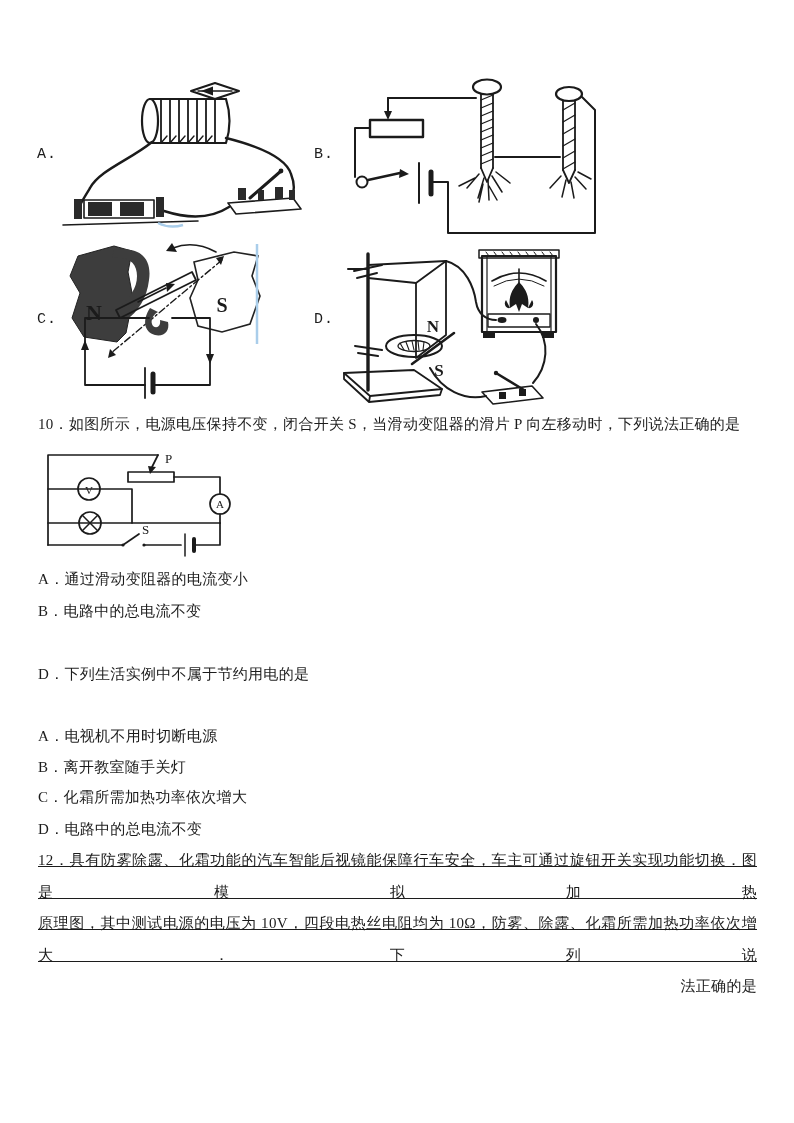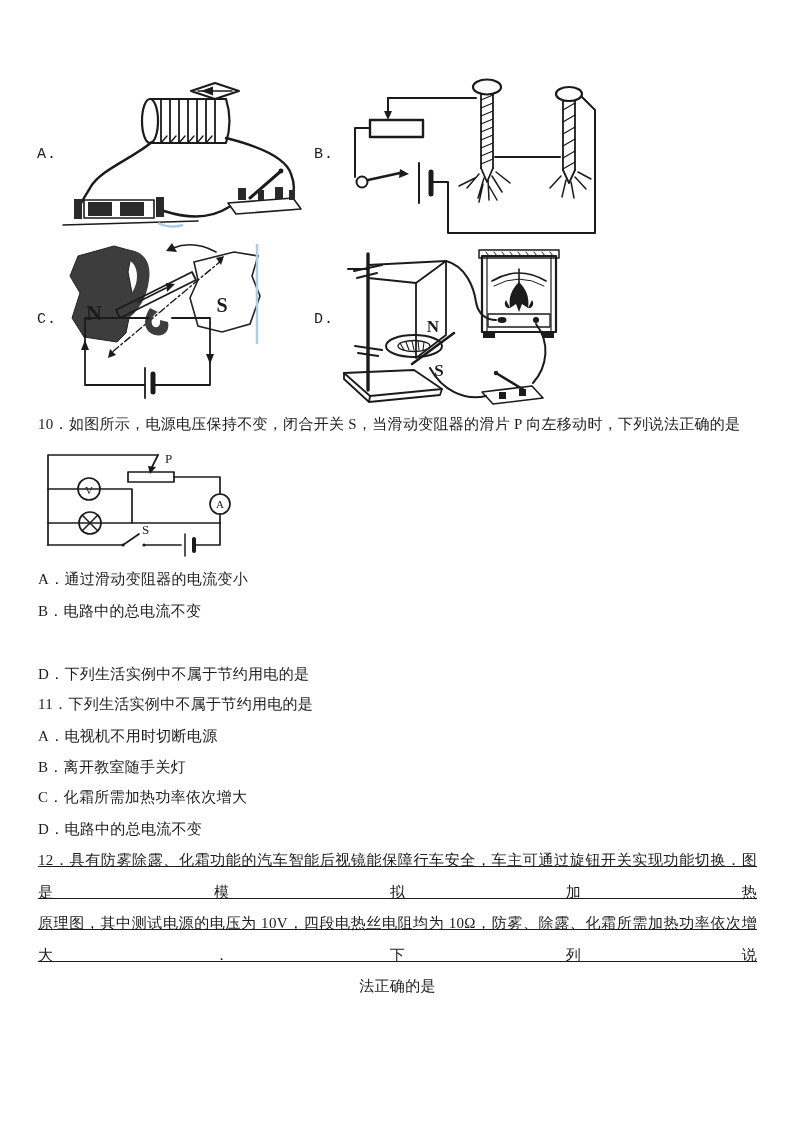--- a/index.html
+++ b/index.html
@@ -16,21 +16,21 @@
   .fig{position:absolute;}
   .tline{
     position:absolute;left:38px;font-size:15px;line-height:21px;
     letter-spacing:.3px;white-space:nowrap;
   }
   .para{
     position:absolute;left:38px;top:845px;width:719px;
     font-size:15px;line-height:31.5px;letter-spacing:.3px;
   }
   .jline{text-align:justify;text-align-last:justify;text-decoration:underline;}
-  .lline{text-align:center;}
+  .lline{text-align:right;}
   svg{shape-rendering:geometricPrecision;}
   svg .ink{stroke:#1b1b1b;fill:none;stroke-linecap:round;stroke-linejoin:round;}
   svg text{font-family:"Liberation Serif","DejaVu Serif",serif;fill:#1b1b1b;}
 </style>
 </head>
 <body>
 
 <div class="page">
 
   <span class="figlabel" style="left:37px;top:145px">A.</span>
@@ -230,21 +230,20 @@
     <g>
       <line class="ink" stroke-width="1.5" x1="147" y1="88" x2="147" y2="110"></line>
       <line class="ink" stroke-width="4" x1="156" y1="93" x2="156" y2="105"></line>
     </g>
   </svg>
 
   <div class="tline" style="top:569px">A．通过滑动变阻器的电流变小</div>
   <div class="tline" style="top:601px">B．电路中的总电流不变</div>
   <div class="tline" style="top:664px">D．下列生活实例中不属于节约用电的是</div>
 
-  <div class="tline" style="top:694px">11．下列生活实例中不属于节约用电的是</div>
   <div class="tline" style="top:726px">A．电视机不用时切断电源</div>
   <div class="tline" style="top:757px">B．离开教室随手关灯</div>
   <div class="tline" style="top:787px">C．化霜所需加热功率依次增大</div>
   <div class="tline" style="top:819px">D．电路中的总电流不变</div>
 
   <div class="para">
     <div class="jline">12．具有防雾除露、化霜功能的汽车智能后视镜能保障行车安全，车主可通过旋钮开关实现功能切换．图是模拟加热</div>
     <div class="jline">原理图，其中测试电源的电压为 10V，四段电热丝电阻均为 10Ω，防雾、除露、化霜所需加热功率依次增大．下列说</div>
     <div class="lline">法正确的是</div>
   </div>

